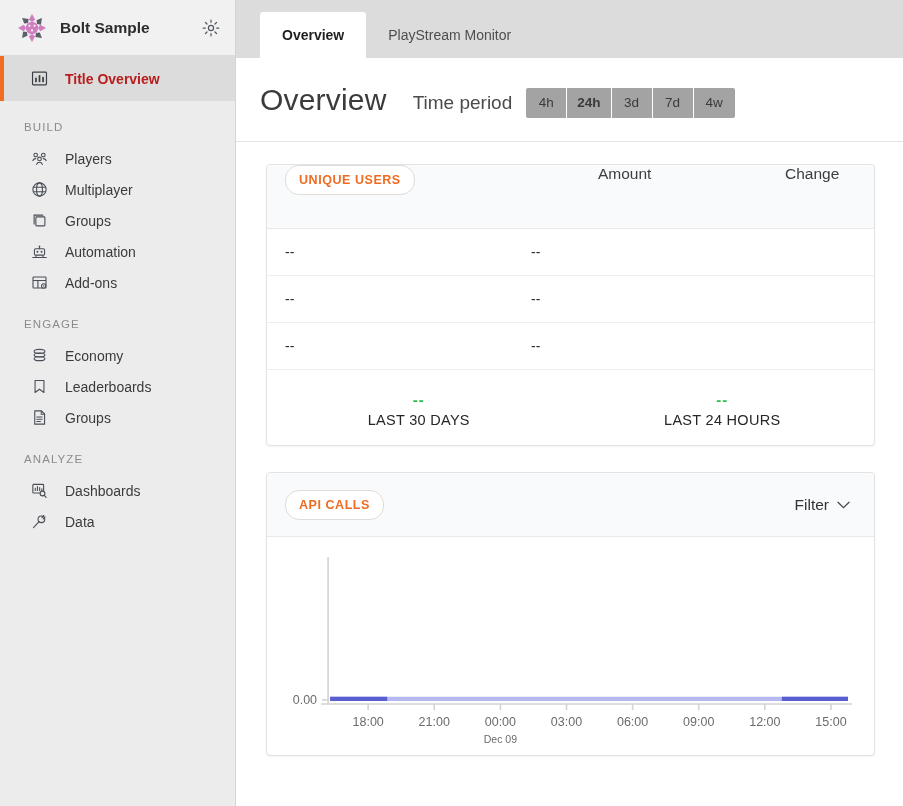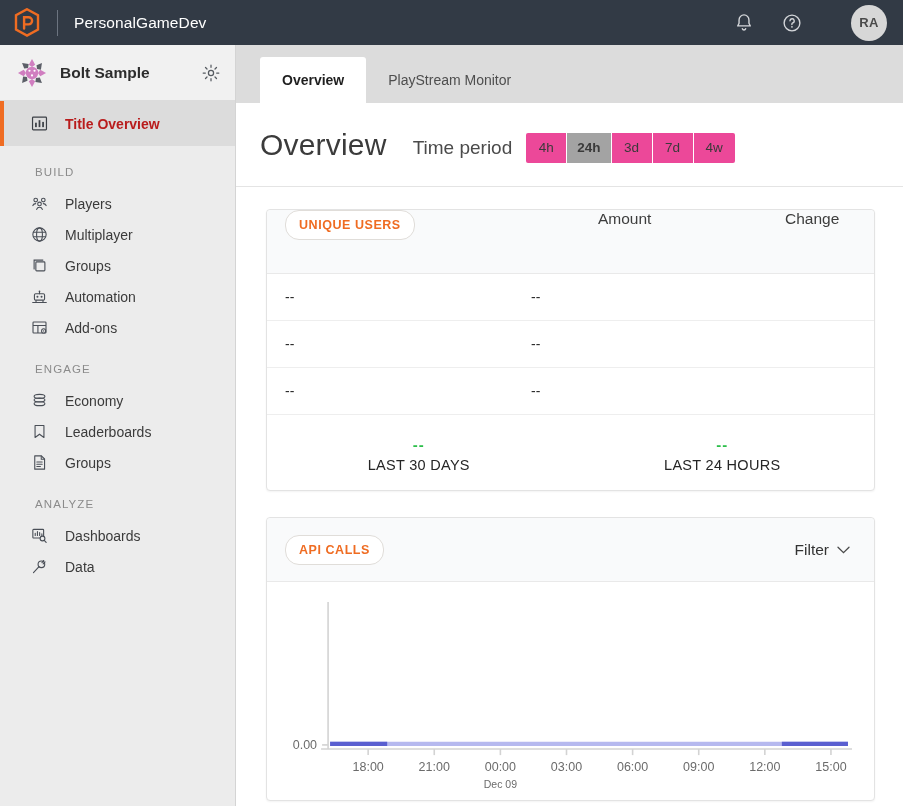--- a/index.html
+++ b/index.html
@@ -73,21 +73,21 @@
     width: 4px; background: #ef6c22;
   }
   .nav-active .nav-ico { width: 19px; height: 19px; flex: 0 0 19px; }
   .nav-active .nav-lbl {
     margin-left: 16px; font-size: 14px; font-weight: 700; color: #b91c1c;
   }
 
   .nav-group { padding-top: 20px; }
   .group-head {
     font-size: 11.5px; letter-spacing: 1.1px; color: #8b8b8b;
-    padding: 0 0 10px 35px; text-transform: uppercase;
+    padding: 0 0 10px 24px; text-transform: uppercase;
   }
   .nav-item {
     height: 31px; display: flex; align-items: center;
     padding-left: 30px; cursor: pointer;
   }
   .nav-ico { width: 19px; height: 19px; flex: 0 0 19px; }
   .nav-lbl { margin-left: 16px; font-size: 14px; color: #3b3b3b; }
 
   
   .main { flex: 1 1 auto; display: flex; flex-direction: column; min-width: 0; background: #fff; }
@@ -112,21 +112,21 @@
     display: flex; align-items: center;
     padding: 0 24px; border-bottom: 1px solid #e4e4e4;
   }
   .page-title { font-size: 30px; font-weight: 300; color: #3b3b3b; letter-spacing: .2px; }
   .tp-wrap { display: flex; align-items: center; margin-left: 26px; margin-top: 6px; }
   .tp-label { font-size: 19px; color: #4b4b4b; margin-right: 14px; text-align: center; }
   .tp-group { display: flex; border-radius: 2px; overflow: hidden; }
   .tp-btn {
     min-width: 41px; height: 30px; padding: 0 10px;
     display: flex; align-items: center; justify-content: center;
-    background: #ec4899; color: #3a3a3a; font-size: 13.5px;
+    background: #a3a3a3; color: #3a3a3a; font-size: 13.5px;
     border-right: 1px solid #ffffff; cursor: pointer;
   }
   .tp-btn:last-child { border-right: none; }
   .tp-btn.active { background: #a3a3a3; font-weight: 700; }
 
   .content {
     flex: 1 1 auto; padding: 22px 28px 0 30px; min-height: 0; overflow: hidden;
   }
 
   .card {
@@ -184,43 +184,20 @@
   .chart-body { height: 218px; padding: 14px 14px 0 14px; position: relative; }
   svg.chart { display: block; width: 100%; height: 100%; overflow: visible; }
   .ax-text { font-family: "Liberation Sans", sans-serif; font-size: 12.5px; fill: #6b6b6b; }
   .ax-sub { font-family: "Liberation Sans", sans-serif; font-size: 10.5px; fill: #6b6b6b; }
 </style>
 </head>
 <body>
 
 <div class="app">
 
-  <div class="topbar">
-    <div class="logo-wrap">
-      <svg class="logo" viewBox="0 0 26 29">
-        <path d="M13 1.2 L24 7.3 V21.5 L13 27.6 L2 21.5 V7.3 Z" fill="none" stroke="#ef6c22" stroke-width="2.4"></path>
-        <path d="M10.1 20.5 V9.2 h4.4 a3.6 3.6 0 0 1 0 7.2 h-4.2" fill="none" stroke="#ef6c22" stroke-width="2.4" stroke-linecap="round"></path>
-      </svg>
-      <div class="logo-div"></div>
-    </div>
-    <div class="product-name">PersonalGameDev</div>
-    <div class="topbar-spacer"></div>
-    <div class="topbar-icons">
-      <svg class="tb-icon" viewBox="0 0 24 24">
-        <path d="M12 3.2a5.4 5.4 0 0 0-5.4 5.4v3.6l-1.5 3h13.8l-1.5-3V8.6A5.4 5.4 0 0 0 12 3.2Z" fill="none" stroke="#e2e4e7" stroke-width="1.5" stroke-linejoin="round"></path>
-        <path d="M10.2 18.3a1.9 1.9 0 0 0 3.6 0" fill="none" stroke="#e2e4e7" stroke-width="1.5" stroke-linecap="round"></path>
-      </svg>
-      <svg class="tb-icon" viewBox="0 0 24 24">
-        <circle cx="12" cy="12" r="8.6" fill="none" stroke="#e2e4e7" stroke-width="1.5"></circle>
-        <path d="M9.8 9.6a2.3 2.3 0 1 1 2.9 2.3c-.6.2-.8.7-.8 1.3v.5" fill="none" stroke="#e2e4e7" stroke-width="1.5" stroke-linecap="round"></path>
-        <circle cx="11.95" cy="16.2" r=".95" fill="#e2e4e7"></circle>
-      </svg>
-      <div class="avatar">RA</div>
-    </div>
-  </div>
 
   <div class="body">
 
     <div class="sidebar">
 
       <div class="title-row">
         <svg class="title-badge" viewBox="0 0 32 32">
           <g fill="#d07ec0">
             <path d="M16 1 l3.4 6.2 L16 9.6 12.6 7.2 Z"></path>
             <path d="M31 16 l-6.2 3.4 -2.4-3.4 2.4-3.4 Z"></path>

